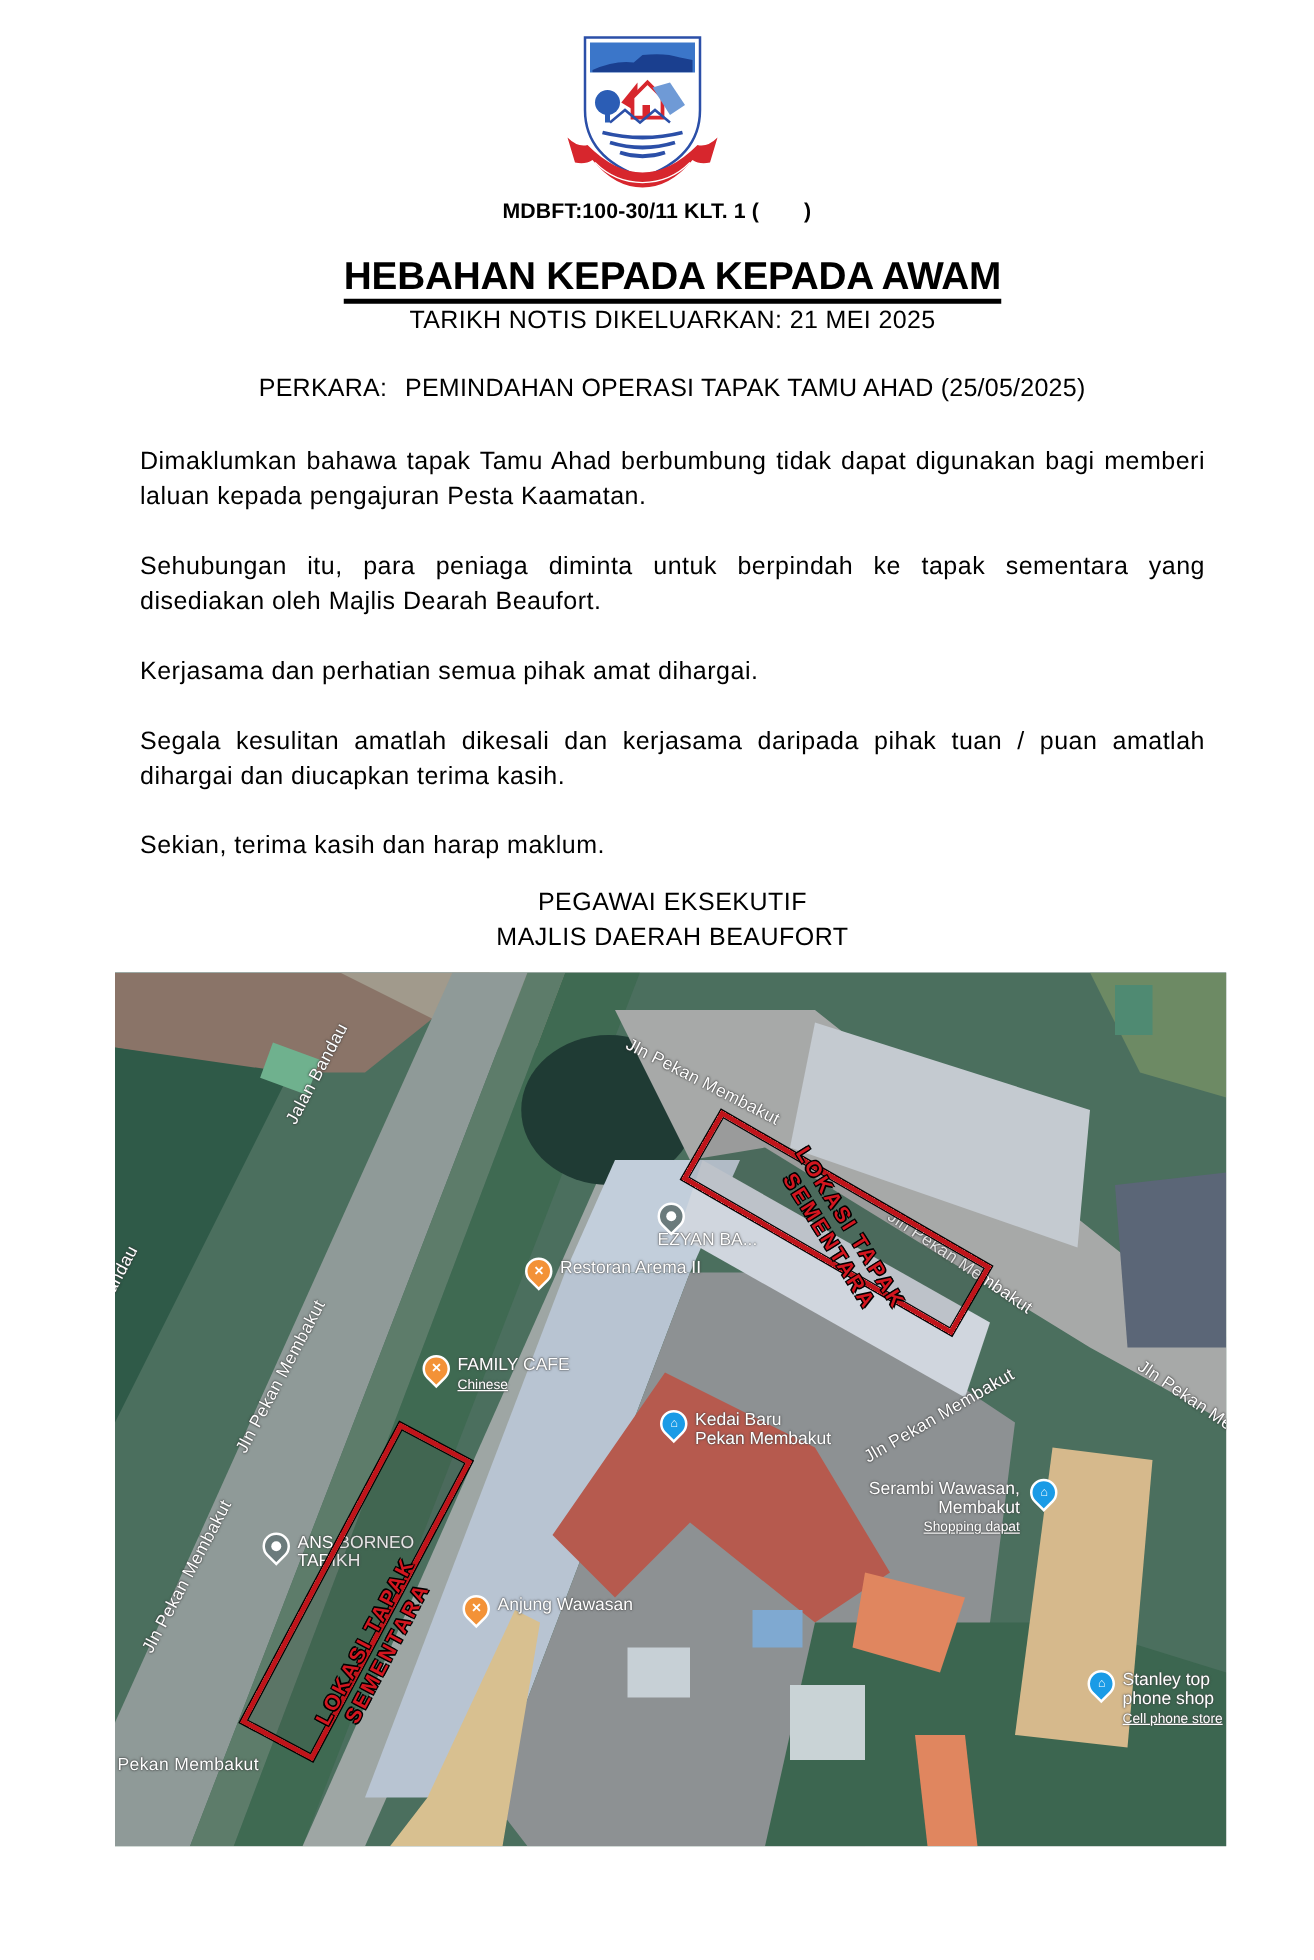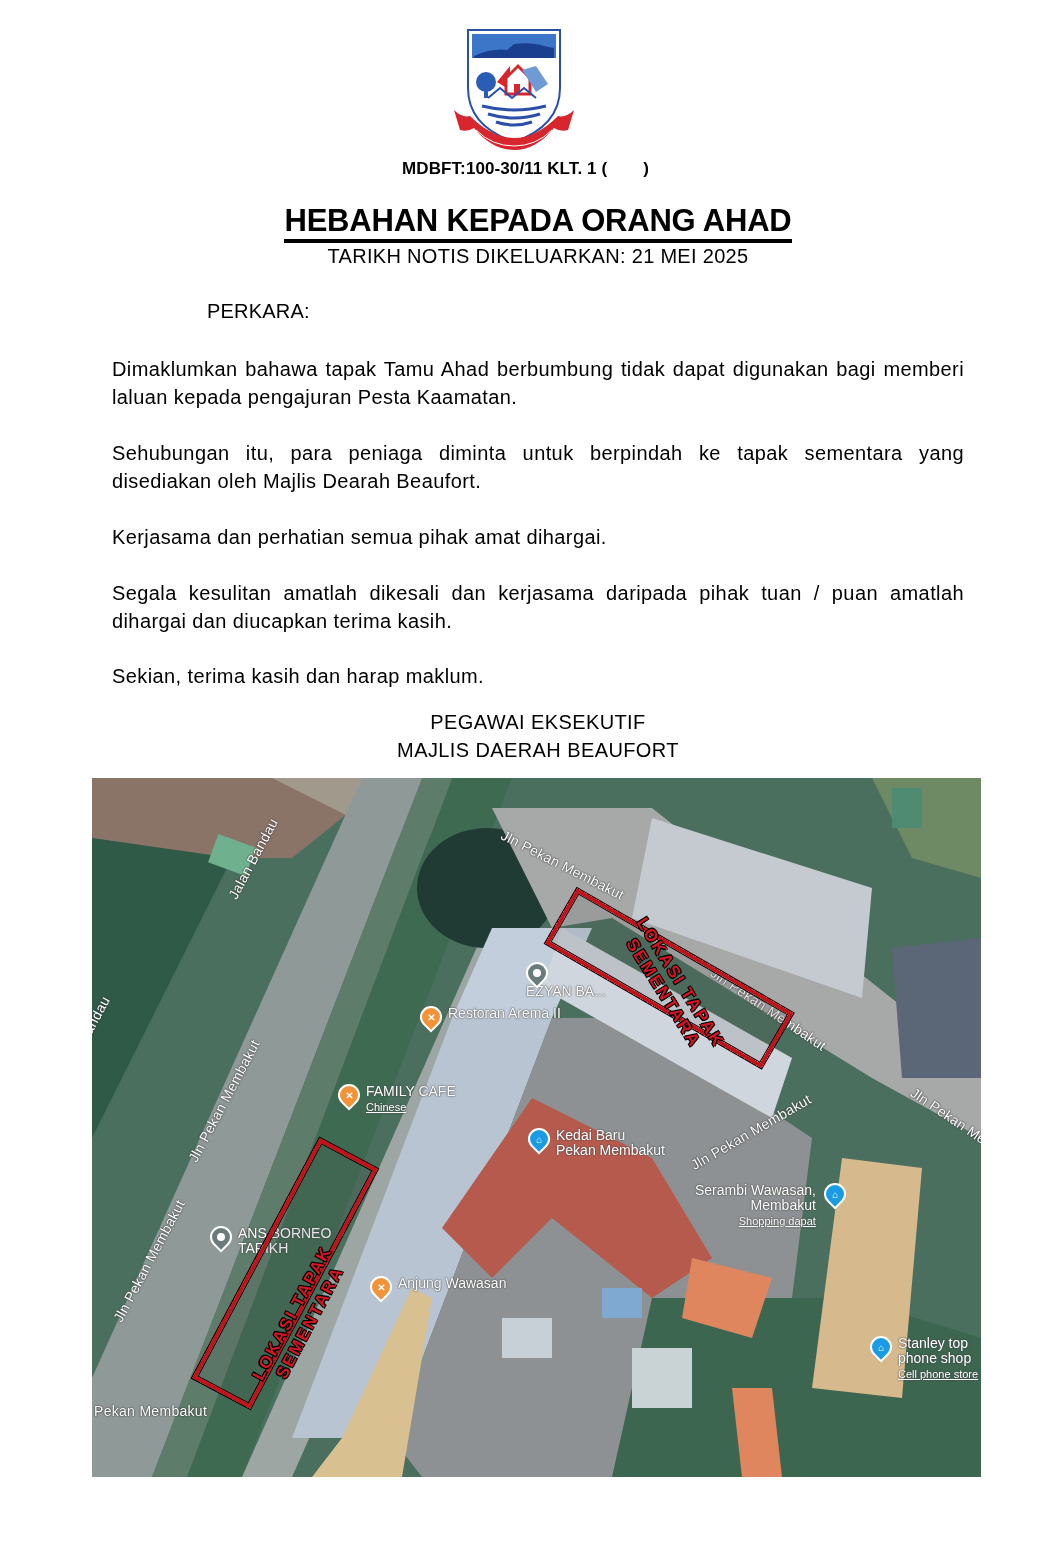--- a/index.html
+++ b/index.html
@@ -67,27 +67,28 @@
     <path d="M2 84 Q10 92 18 90 Q40 112 62 112 Q84 112 106 90 Q114 92 122 84 L116 104 Q108 106 102 102 Q84 124 62 124 Q40 124 22 102 Q16 106 8 104 Z" fill="#d7262d"></path>
     <path d="M24 104 Q40 120 62 120 Q84 120 100 104" fill="none" stroke="#fff" stroke-width="1"></path>
   </svg>
 </div>
 
 <div class="ref">
   <span>MDBFT:100-30/11 KLT. 1 (</span><span class="blank"></span><span>)</span>
 </div>
 
 <div class="title">
-  <span>HEBAHAN KEPADA ORANG AHAD</span>
+  <span>HEBAHAN KEPADA KEPADA AWAM</span>
 </div>
 <div class="subtitle">TARIKH NOTIS DIKELUARKAN: 21 MEI 2025</div>
 
 <div class="perkara">
   <span class="lbl">PERKARA</span>
   <span class="colon">:</span>
+  <span>PEMINDAHAN OPERASI TAPAK TAMU AHAD (25/05/2025)</span>
 </div>
 
 <p class="para p1">Dimaklumkan bahawa tapak Tamu Ahad berbumbung tidak dapat digunakan bagi memberi laluan kepada pengajuran Pesta Kaamatan.</p>
 <p class="para p2">Sehubungan itu, para peniaga diminta untuk berpindah ke tapak sementara yang disediakan oleh Majlis Dearah Beaufort.</p>
 <p class="para p3">Kerjasama dan perhatian semua pihak amat dihargai.</p>
 <p class="para p4">Segala kesulitan amatlah dikesali dan kerjasama daripada pihak tuan / puan amatlah dihargai dan diucapkan terima kasih.</p>
 <p class="para p5">Sekian, terima kasih dan harap maklum.</p>
 
 <div class="sign sign1">PEGAWAI EKSEKUTIF</div>
 <div class="sign sign2">MAJLIS DAERAH BEAUFORT</div>

